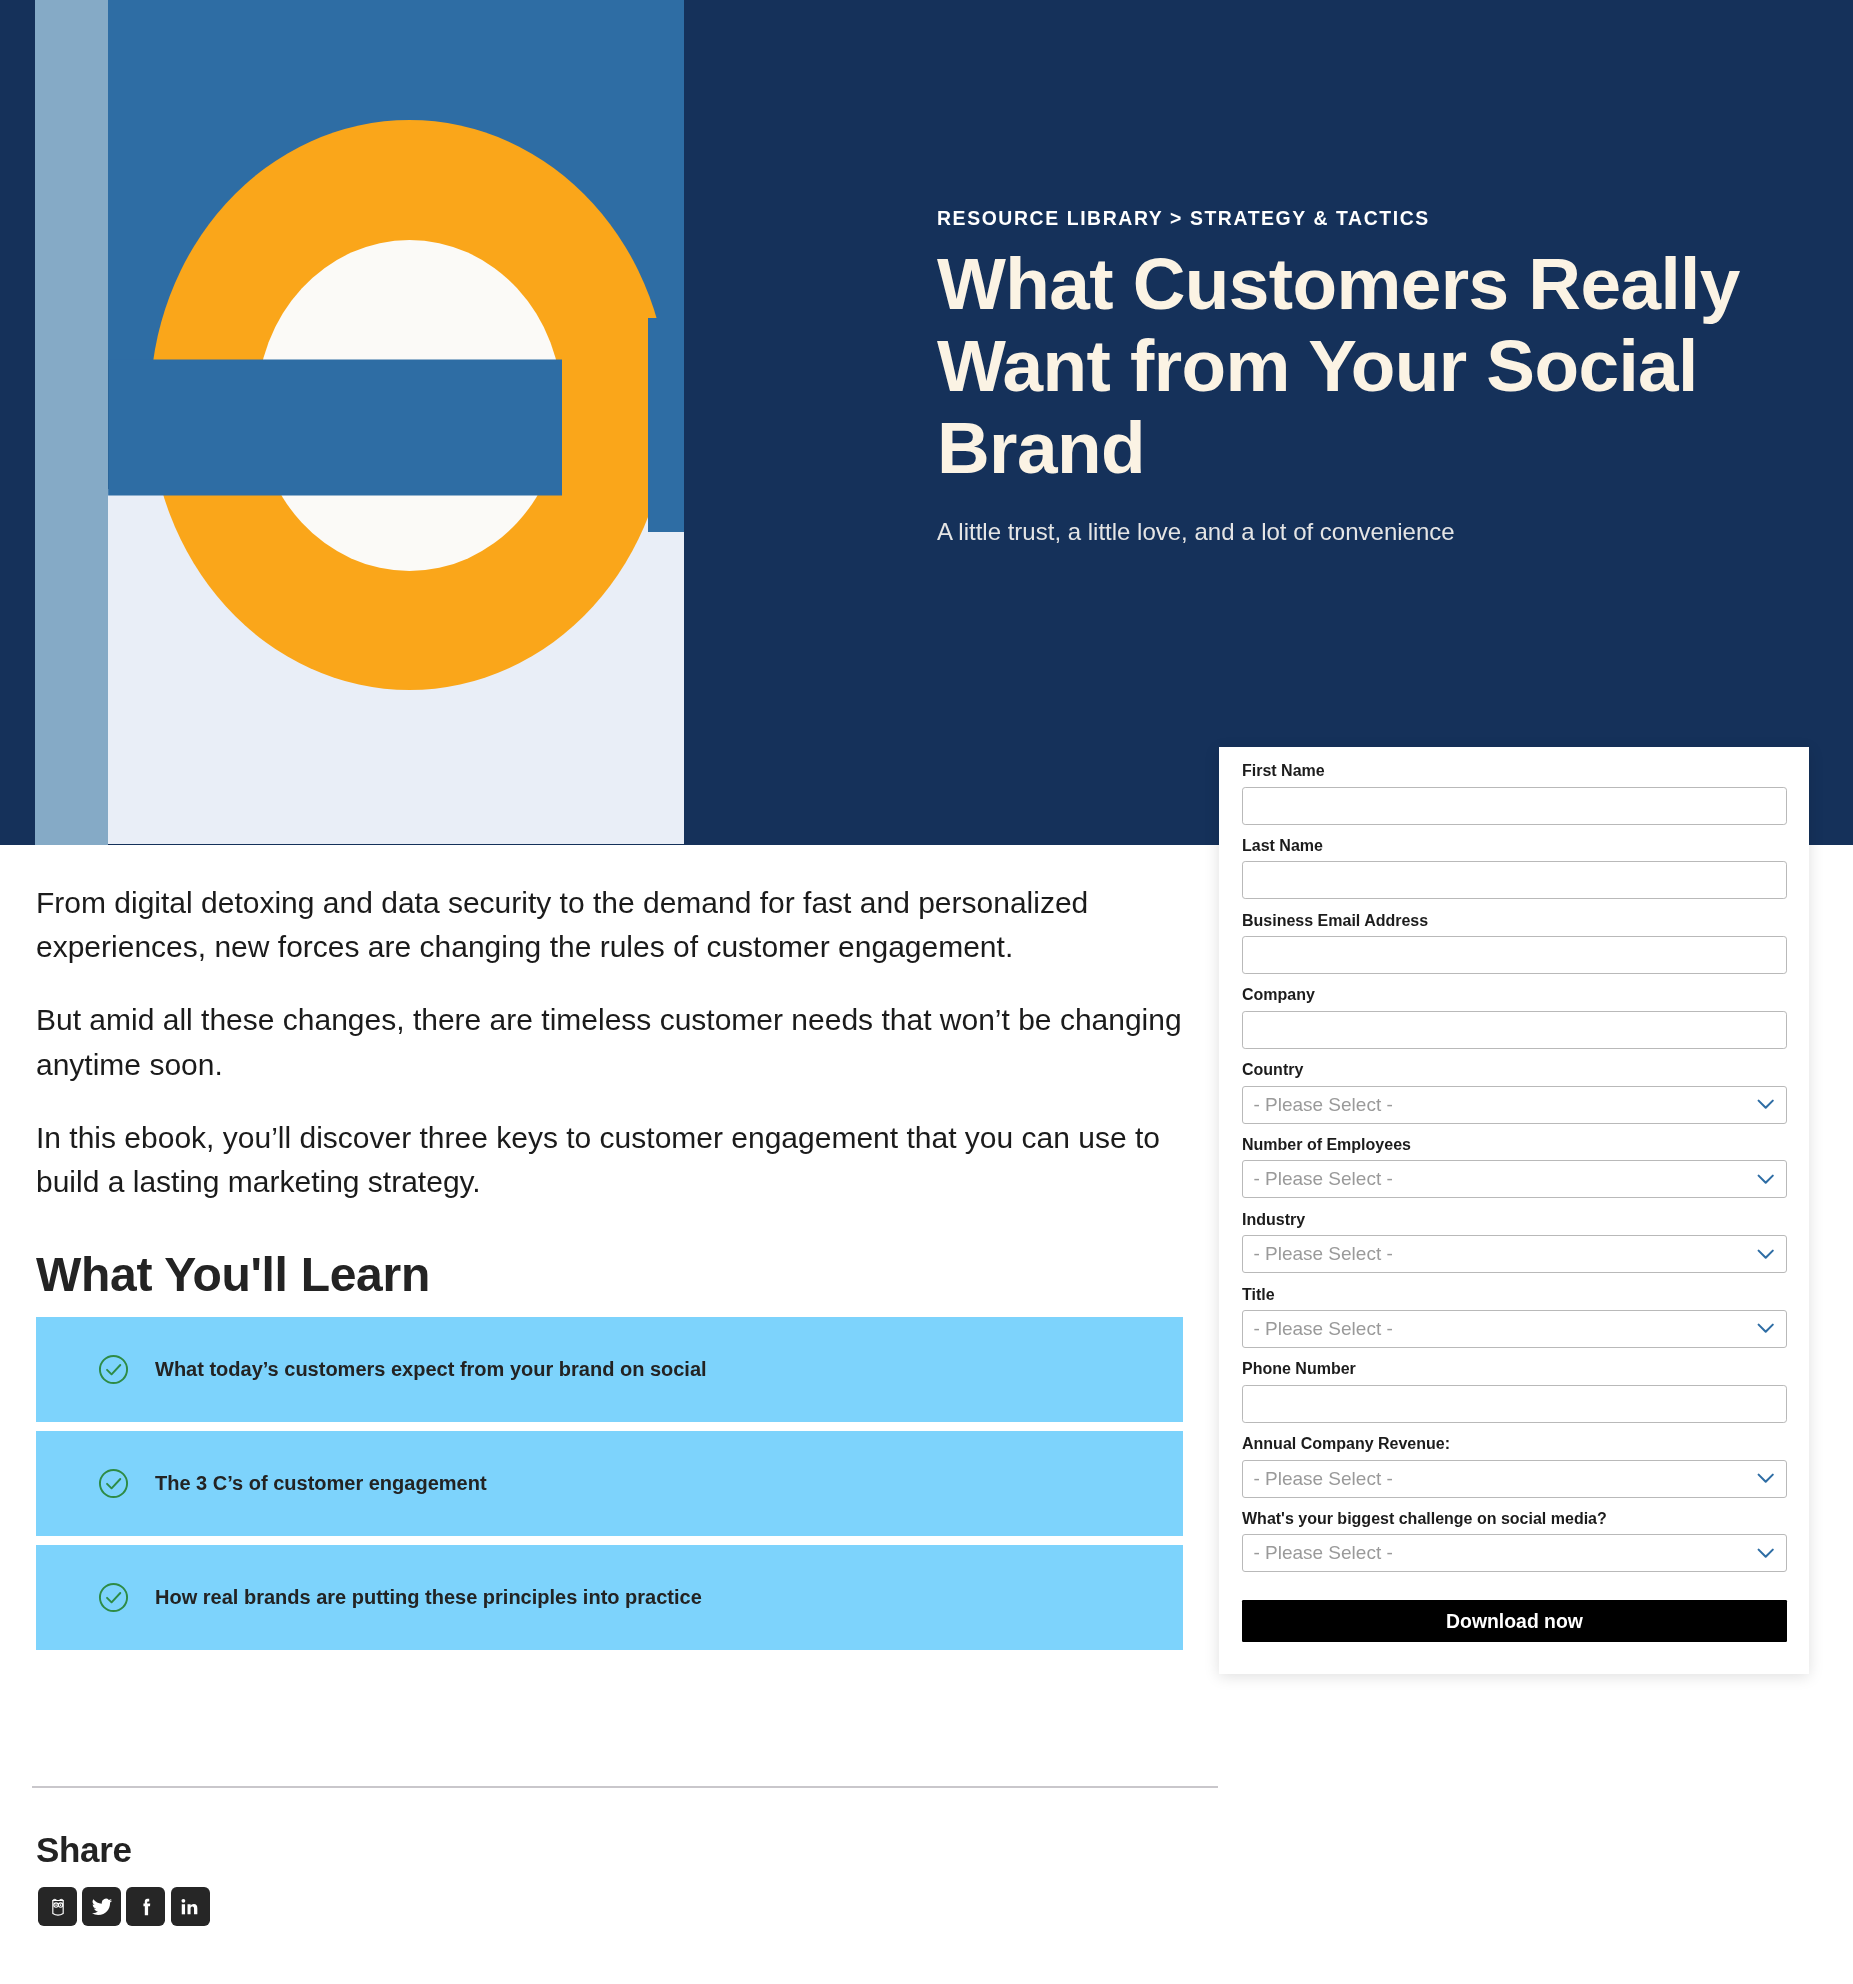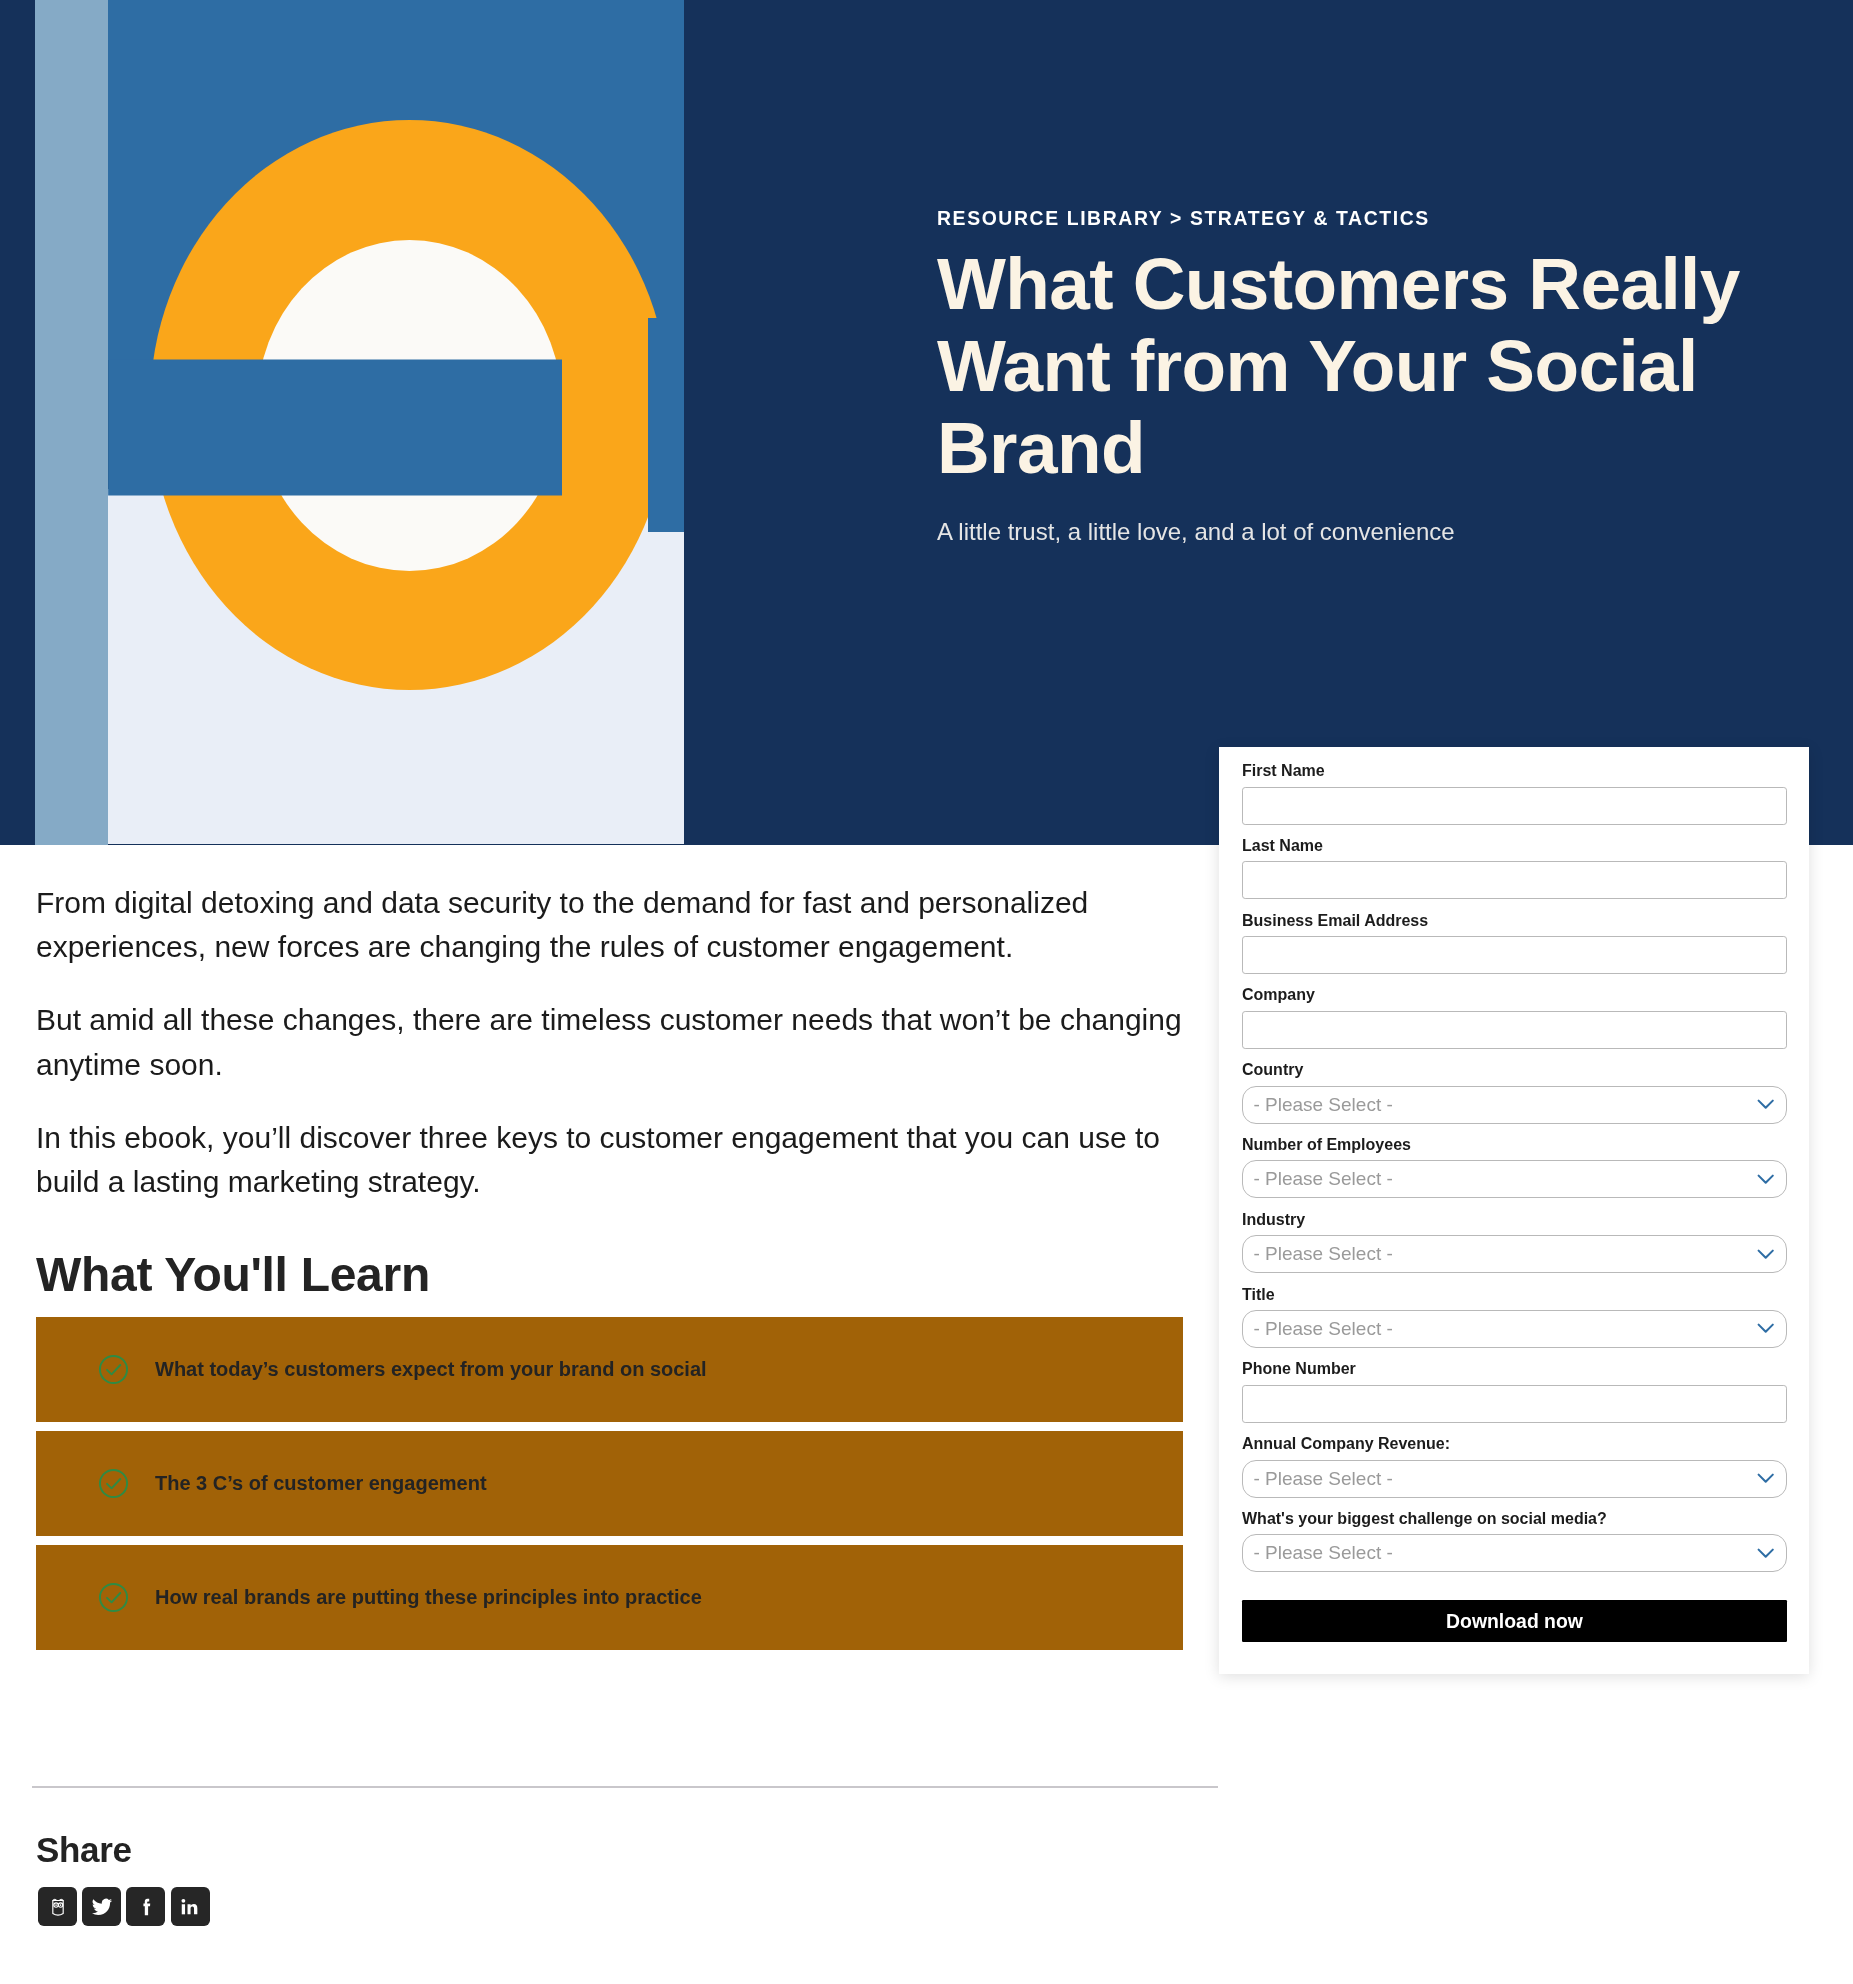--- a/index.html
+++ b/index.html
@@ -134,21 +134,21 @@
     font-weight: bold;
     color: #232323;
     margin-top: 43px;
     margin-bottom: 15px;
     letter-spacing: -0.3px;
   }
   .check-list { width: 1147px; }
   .check-row {
     display: flex;
     align-items: center;
-    background: #a16207;
+    background: #7dd3fc;
     height: 105px;
     padding-left: 62px;
     margin-bottom: 9px;
   }
   .check-icon { flex: 0 0 auto; margin-right: 26px; line-height: 0; }
   .check-label {
     font-size: 20px;
     font-weight: bold;
     color: #232323;
   }
@@ -230,21 +230,21 @@
     font-family: "Liberation Sans", sans-serif;
     padding: 0 10.4px;
     color: #333;
     outline: none;
   }
   .select-wrap { position: relative; width: 545px; }
   .field-select {
     width: 545px;
     height: 38px;
     border: 1px solid #B9B9B9;
-    border-radius: 14px;
+    border-radius: 3px;
     background: #ffffff;
     display: flex;
     align-items: center;
     padding: 0 10.4px;
     font-size: 19px;
     color: #9A9A9A;
     font-family: "Liberation Sans", sans-serif;
   }
   .chev {
     position: absolute;

